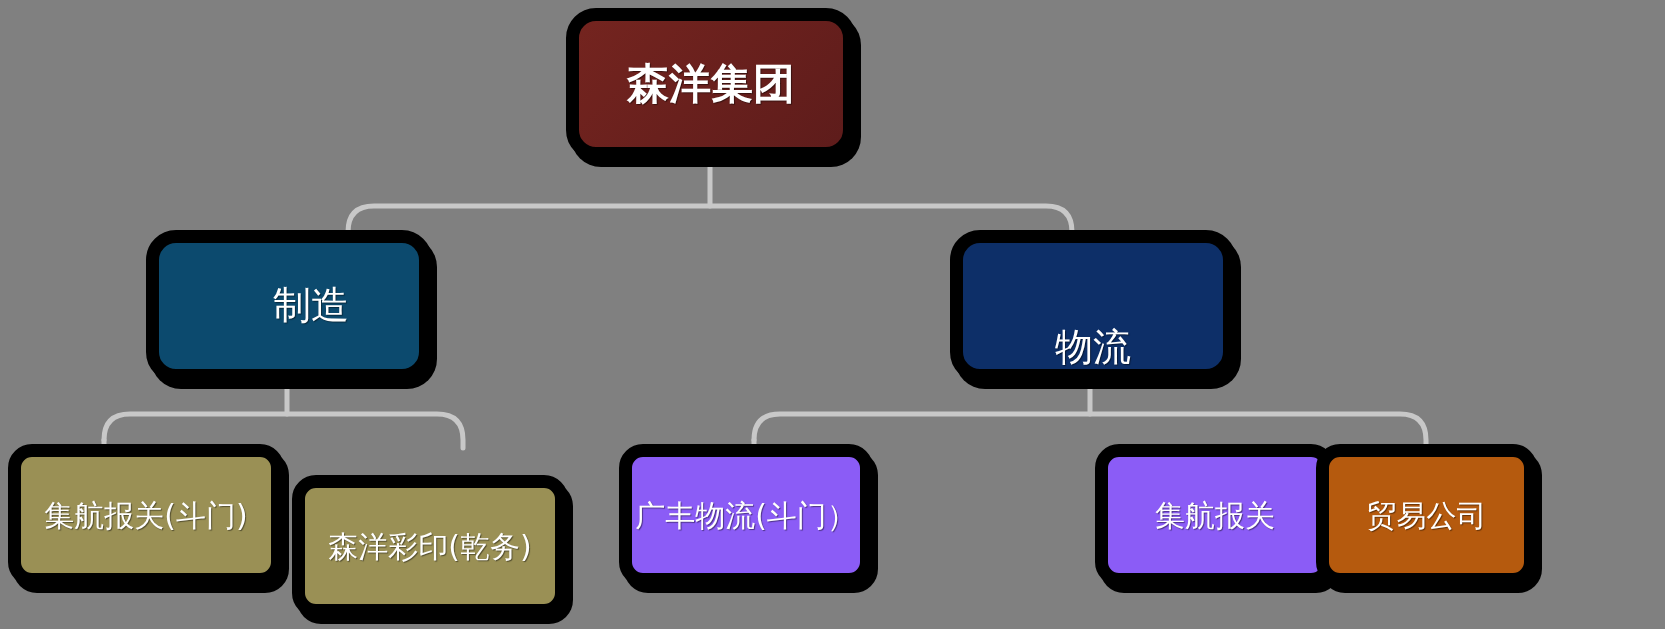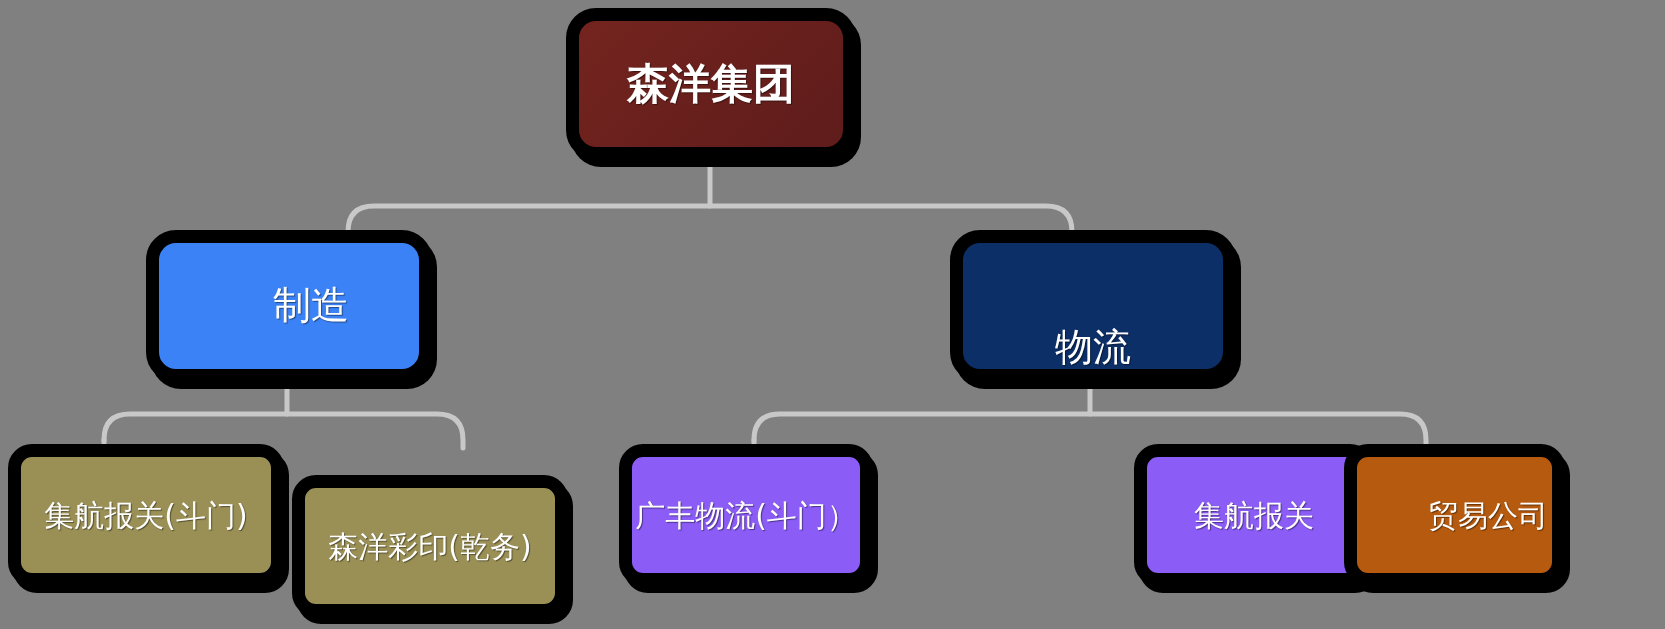--- a/index.html
+++ b/index.html
@@ -56,21 +56,21 @@
     font-weight: bold;
     border-radius: 30px;
   }
 
   
   .node.l2 {
     font-size: 38px;
     font-weight: normal;
     border-radius: 30px;
   }
-  .node.l2.manufacture { background: #3b82f6; padding-left: 44px; }
+  .node.l2.manufacture { background: #0c4a6e; padding-left: 44px; }
   .node.l2.logistics   { background: #0d2f68; align-items: flex-end; }
 
   
   .node.l3 {
     font-size: 30px;
     font-weight: normal;
     border-radius: 24px;
   }
   .node.l3.khaki  { background: #9a9055; }
   .node.l3.steel  { background: #8b5cf6; margin-left: 41px; }
@@ -114,21 +114,21 @@
 
   <div class="node l3 khaki" style="left:292px; top:444px; width:276px; height:142px;margin-top:31px;">
     <span class="label">森洋彩印(乾务)</span>
   </div>
 
   <div class="node l3 steel" style="left:578px; top:444px; width:254px; height:142px;">
     <span class="label">广丰物流(斗门）</span>
   </div>
 
 
-  <div class="node l3 steel" style="left:1093px; top:444px; width:240px; height:142px;">
+  <div class="node l3 steel" style="left:1054px; top:444px; width:240px; height:142px;">
     <span class="label">集航报关</span>
   </div>
 
-  <div class="node l3 orange" style="left:1344px; top:444px; width:221px; height:142px;justify-content:flex-end;">
+  <div class="node l3 orange" style="left:1316px; top:444px; width:221px; height:142px;">
     <span class="label">贸易公司</span>
   </div>
 
 </div>
 
 </body></html>

